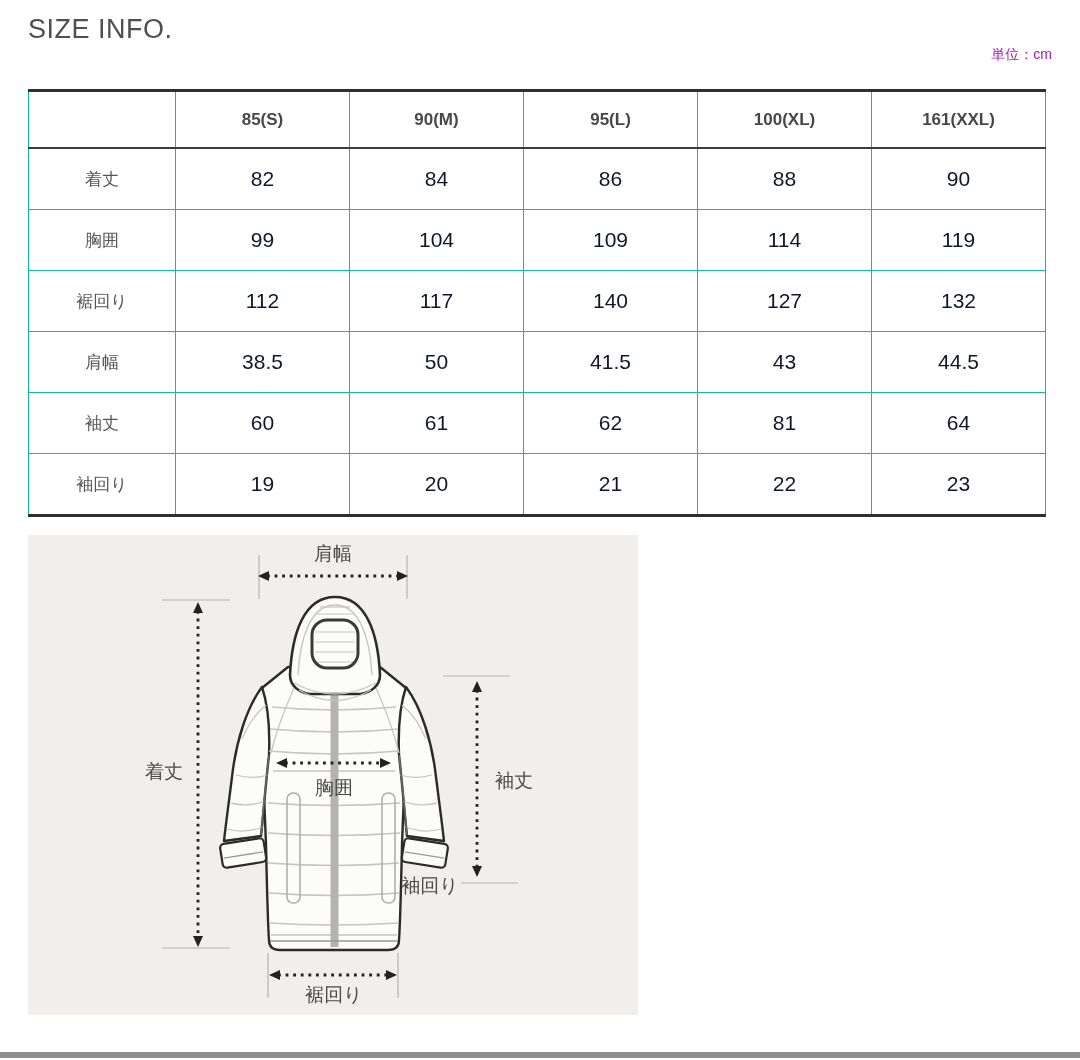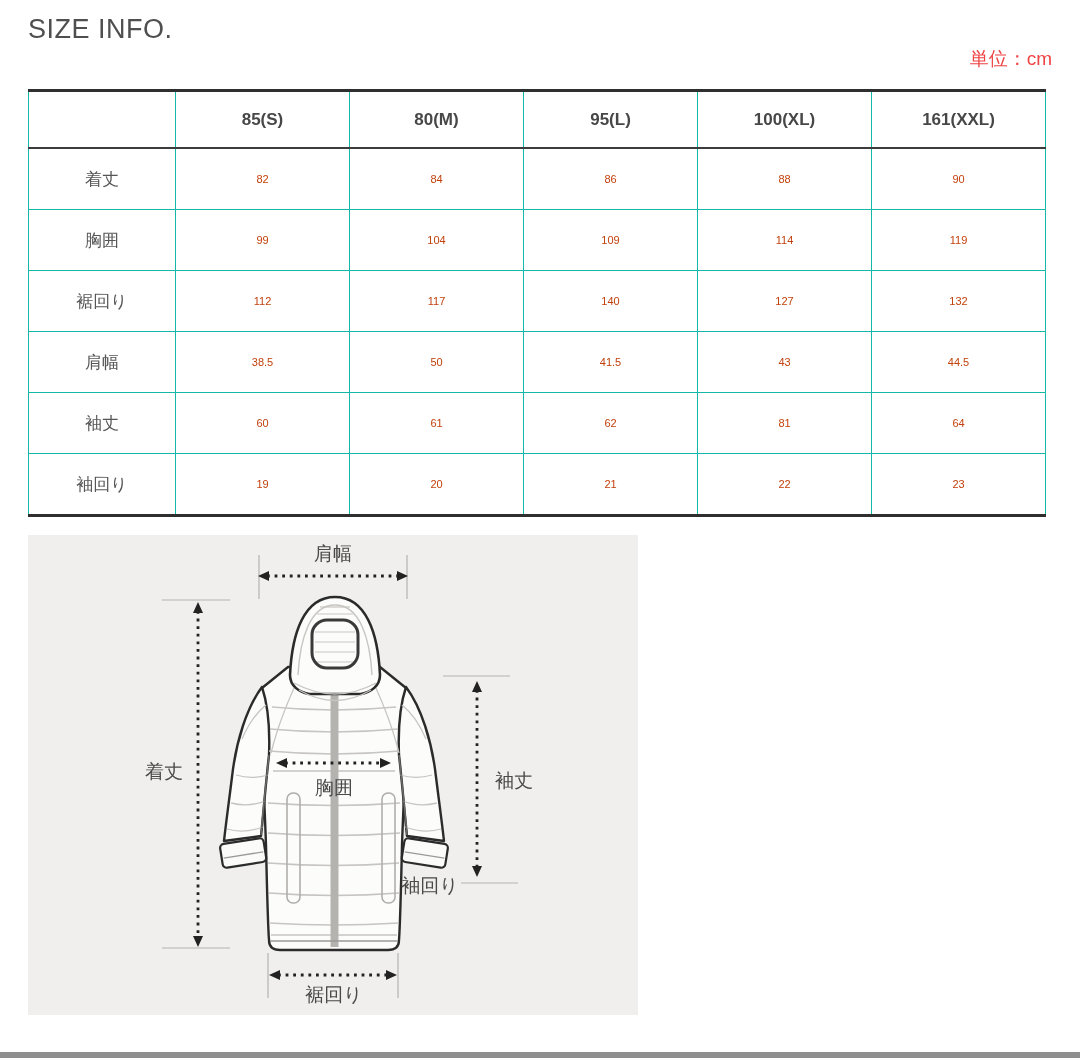--- a/index.html
+++ b/index.html
@@ -13,21 +13,21 @@
 
   
   .page-title{
     position:absolute;left:28px;top:14px;margin:0;
     font-size:27px;font-weight:500;letter-spacing:0.5px;
     color:#4f4f4f;
   }
   
   .unit-label{
     position:absolute;right:28px;top:46px;
-    font-size:19px;color:#ef4444;margin-left:22px;
+    font-size:14px;color:#a21caf;margin-left:22px;
   }
 
   
   table.size-table{
     position:absolute;left:28px;top:89px;
     width:1017px;height:424px;
     border-collapse:collapse;table-layout:fixed;
     border-top:3px solid #2f2f2f;
     border-bottom:3px solid #2f2f2f;
     border-left:1px solid #d8d8d8;
@@ -44,21 +44,21 @@
   table.size-table thead th{
     height:55px;
     font-size:17px;font-weight:bold;color:#474747;
     border-bottom:2px solid #3c3c3c;
   }
   table.size-table tbody th{
     height:60px;
     font-size:17px;font-weight:normal;color:#565656;
   }
   table.size-table tbody td{
-    font-size:11px;color:#c2410c;
+    font-size:21px;color:#0f172a;
   }
 
   
   .diagram-panel{
     position:absolute;left:28px;top:535px;
     width:610px;height:480px;
     background:#f0efed;
   }
   .diagram-panel svg{display:block;}
 
@@ -88,21 +88,21 @@
         <col class="c">
         <col class="c">
         <col class="c">
         <col class="c">
         <col class="c">
       </colgroup>
     <thead>
       <tr>
         <th></th>
         <th>85(S)</th>
-        <th>80(M)</th>
+        <th>90(M)</th>
         <th>95(L)</th>
         <th>100(XL)</th>
         <th>161(XXL)</th>
       </tr>
     </thead>
     <tbody>
       <tr>
         <th>着丈</th>
         <td>82</td>
         <td>84</td>

